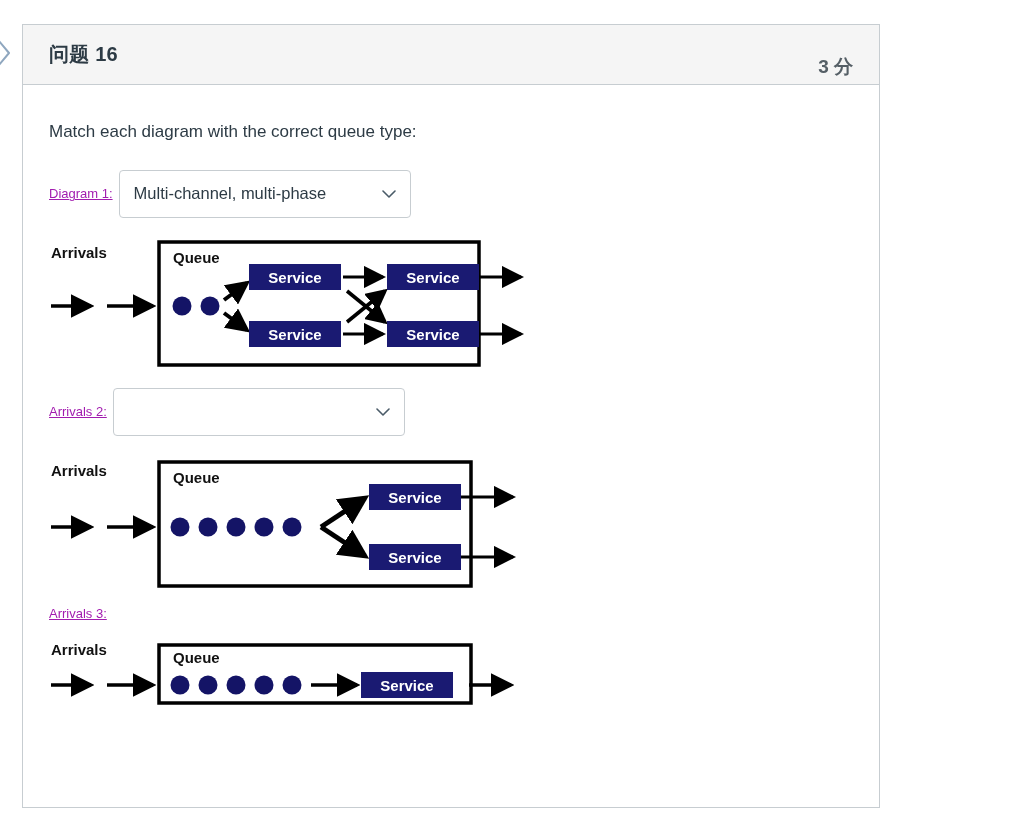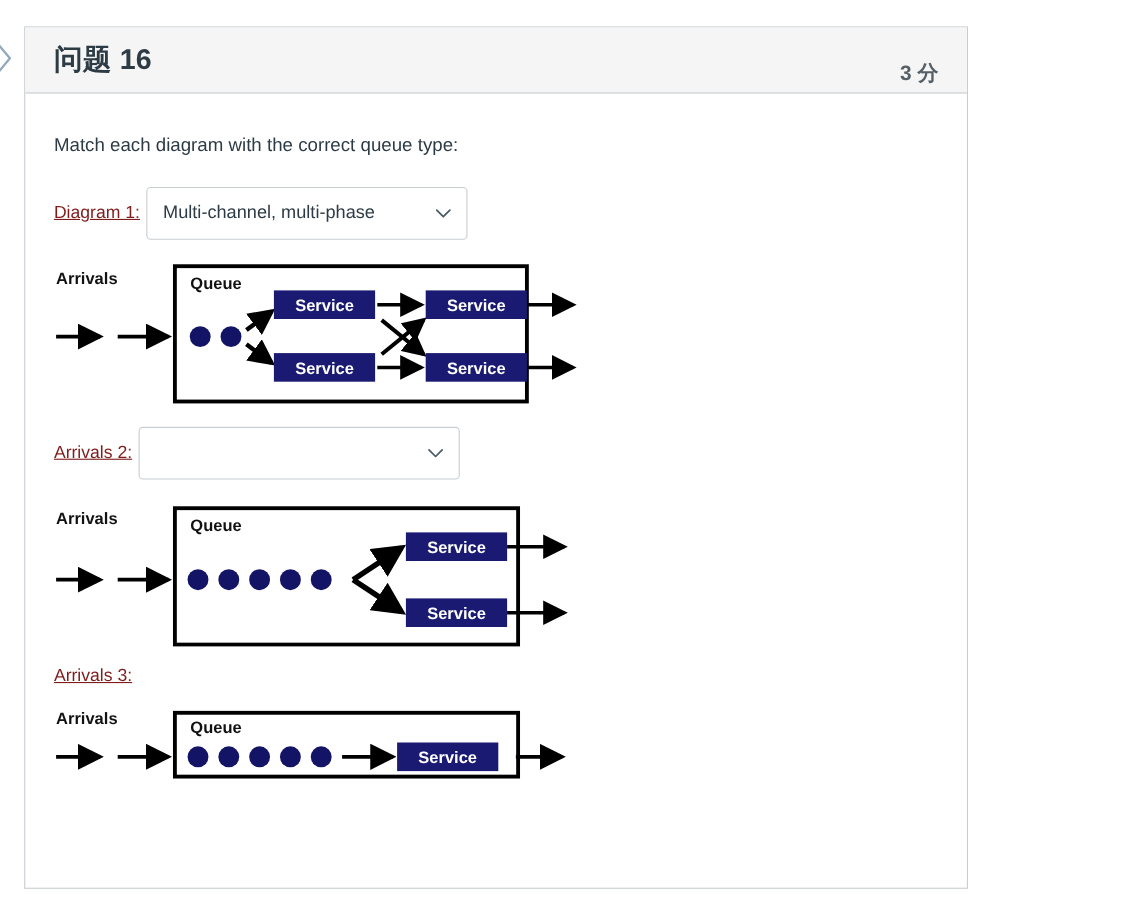--- a/index.html
+++ b/index.html
@@ -28,41 +28,41 @@
     background: #ffffff;
   }
   .q-header {
     height: 60px;
     background: #f5f5f5;
     border-bottom: 1px solid #c7cdd1;
     display: flex; align-items: center; justify-content: space-between;
     padding: 0 26px 0 26px;
   }
   .q-title {
-    font-size: 26px; font-weight: bold; color: #2d3b45;
+    font-size: 20px; font-weight: bold; color: #2d3b45;
     letter-spacing: .2px;
   }
   .q-points {
     font-size: 19px; color: #555f66; font-weight: bold; margin-top: 24px;
   }
 
   .q-body { padding: 36px 26px 10px 26px; }
 
   .prompt {
     font-size: 17px; color: #2d3b45; margin: 0 0 26px 0;
     line-height: 1.35;
   }
 
   
   .match-row {
     display: flex; align-items: center; gap: 6px;
     margin: 0 0 0 0;
   }
   .match-label {
-    font-size: 16px; color: #7f1d1d;
+    font-size: 13px; color: #a21caf;
     text-decoration: underline;
     white-space: nowrap;
   }
   .sel-wrap {
     position: relative;
     width: 292px; height: 48px;
     border: 1px solid #c7cdd1; border-radius: 4px;
     background: #fff;
     display: flex; align-items: center;
     padding: 0 14px;

